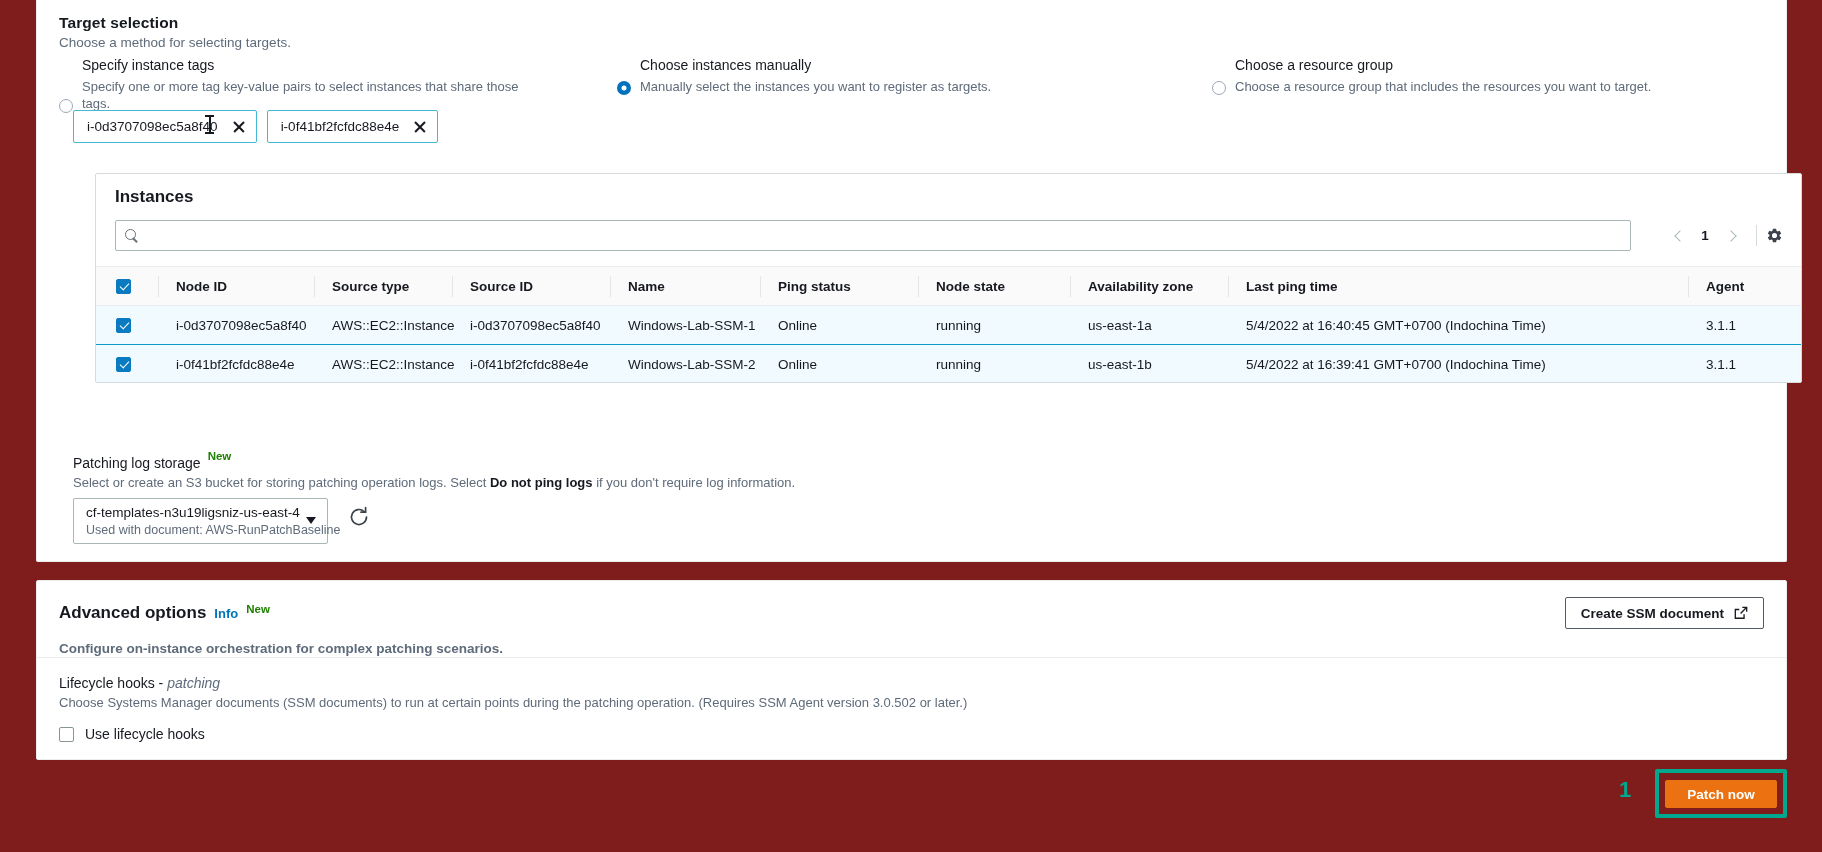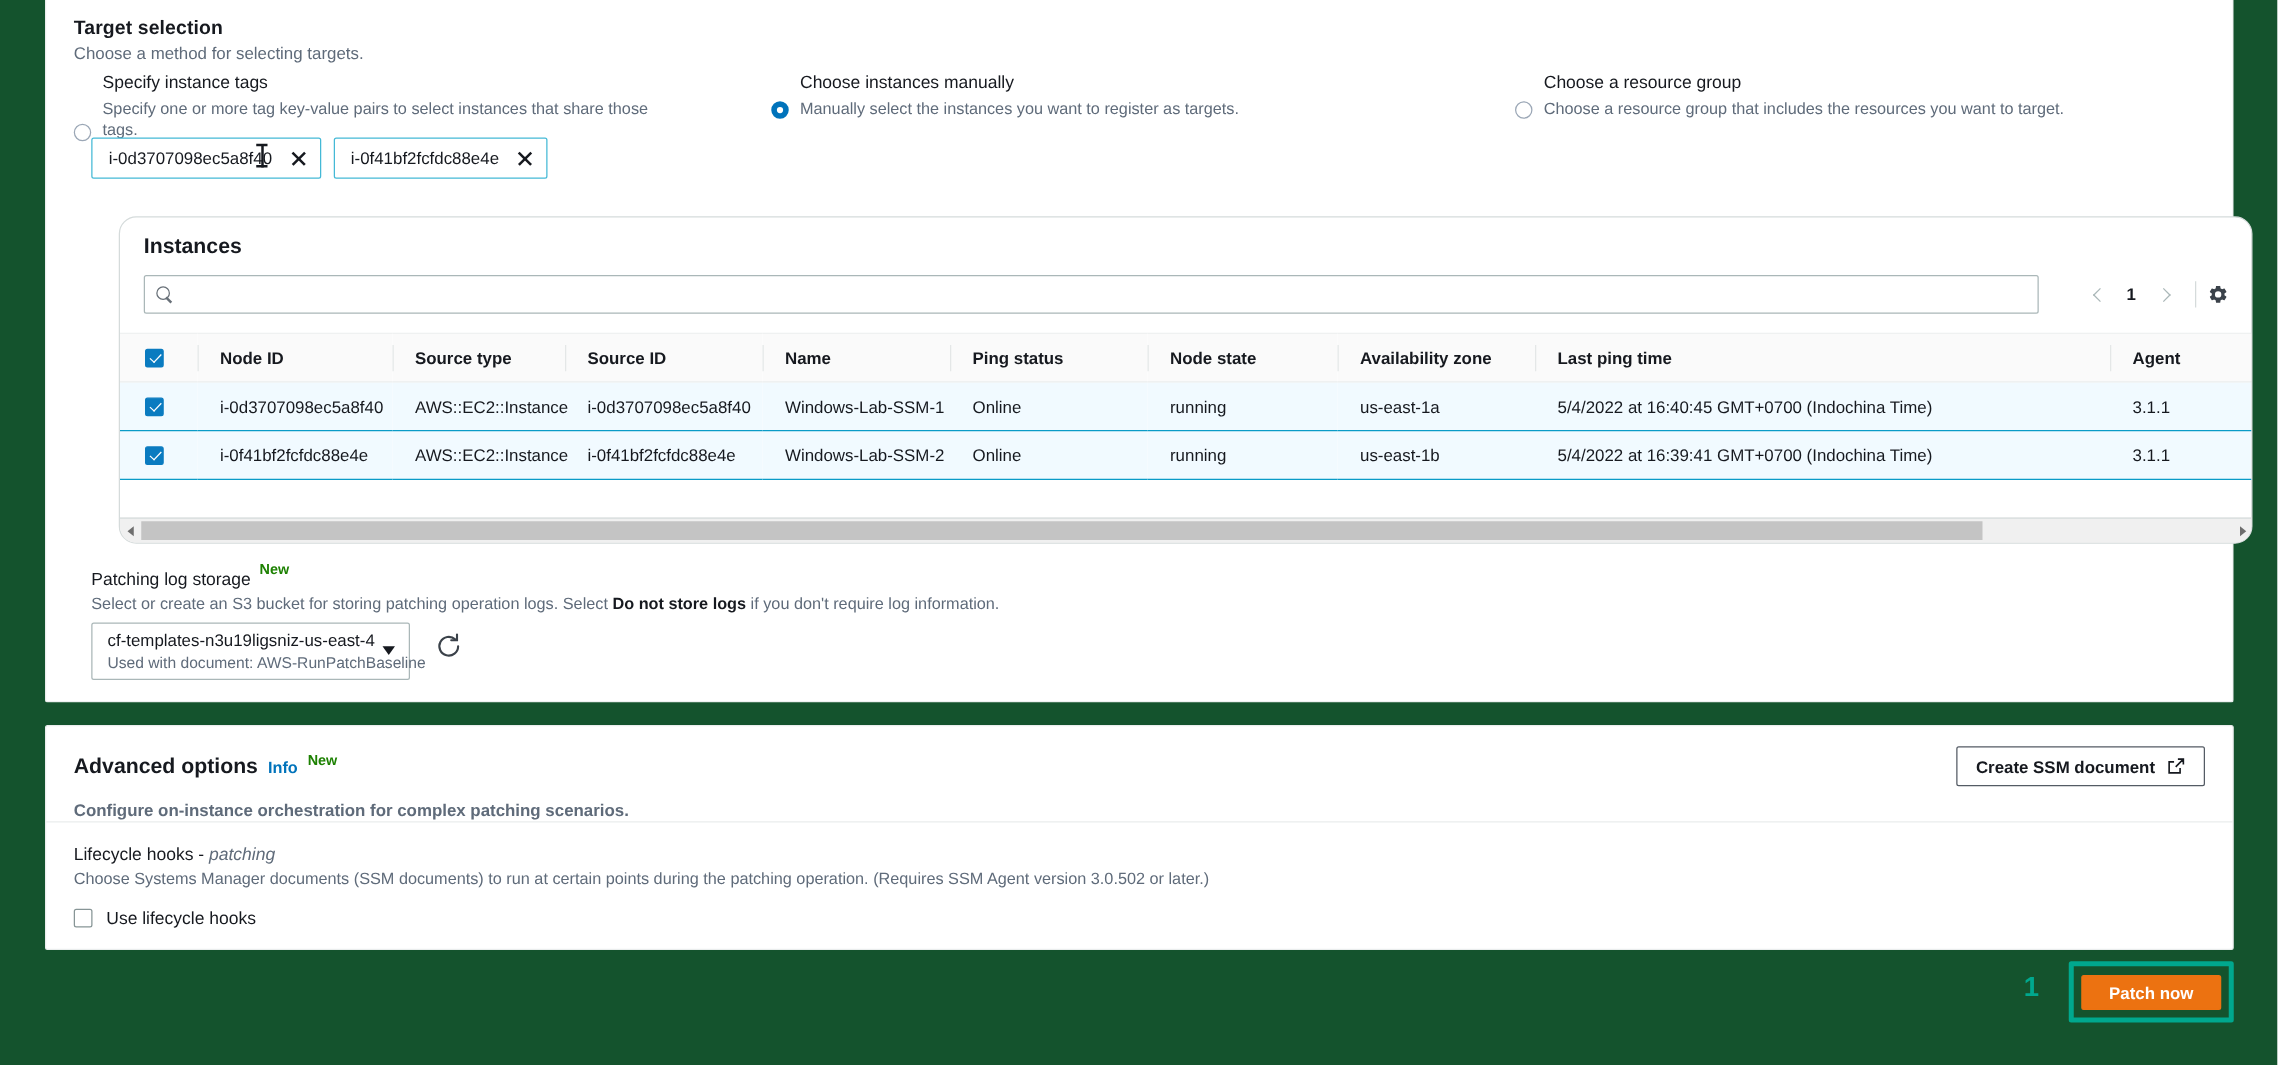--- a/index.html
+++ b/index.html
@@ -12,21 +12,21 @@
     font-family: "Liberation Sans", sans-serif;
     font-size: 14px;
     color: #16191f;
     overflow: hidden;
   }
 
   .page {
     position: relative;
     width: 1822px;
     height: 852px;
-    background: #14532d;
+    background: #7f1d1d;
   }
 
   
   .panel {
     position: absolute;
     background: #ffffff;
     border: 1px solid #eaeded;
     border-radius: 2px;
   }
   #panel-targets {
@@ -157,24 +157,24 @@
     width: 9px; height: 2px;
     background: #16191f;
     box-shadow: 0 17px 0 0 #16191f;
   }
 
   
   .table-card {
     position: absolute;
     left: 58px; top: 173px;
     width: 1707px;
-    height: 262px;
+    height: 210px;
     background: #fff;
     border: 1px solid #d5dbdb;
-    border-radius: 14px;
+    border-radius: 2px;
     overflow: hidden;
   }
   .table-title {
     position: absolute;
     left: 19px; top: 13px;
     font-size: 17px;
     font-weight: bold;
     color: #16191f;
   }
   .search-wrap {
@@ -684,21 +684,21 @@
         </div>
       </div>
     </div>
 
     <div class="plog">
       <div class="plog-title">
         <span>Patching log storage</span>
         <span class="badge-new">New</span>
       </div>
       <div class="plog-desc">
-        <span>Select or create an S3 bucket for storing patching operation logs. Select </span><b>Do not store logs</b><span> if you don't require log information.</span>
+        <span>Select or create an S3 bucket for storing patching operation logs. Select </span><b>Do not ping logs</b><span> if you don't require log information.</span>
       </div>
     </div>
 
     <div class="select-box">
       <div class="select-main">cf-templates-n3u19ligsniz-us-east-4</div>
       <div class="select-sub">Used with document: AWS-RunPatchBaseline</div>
       <span class="select-caret"></span>
     </div>
 
     <div class="refresh-btn">

